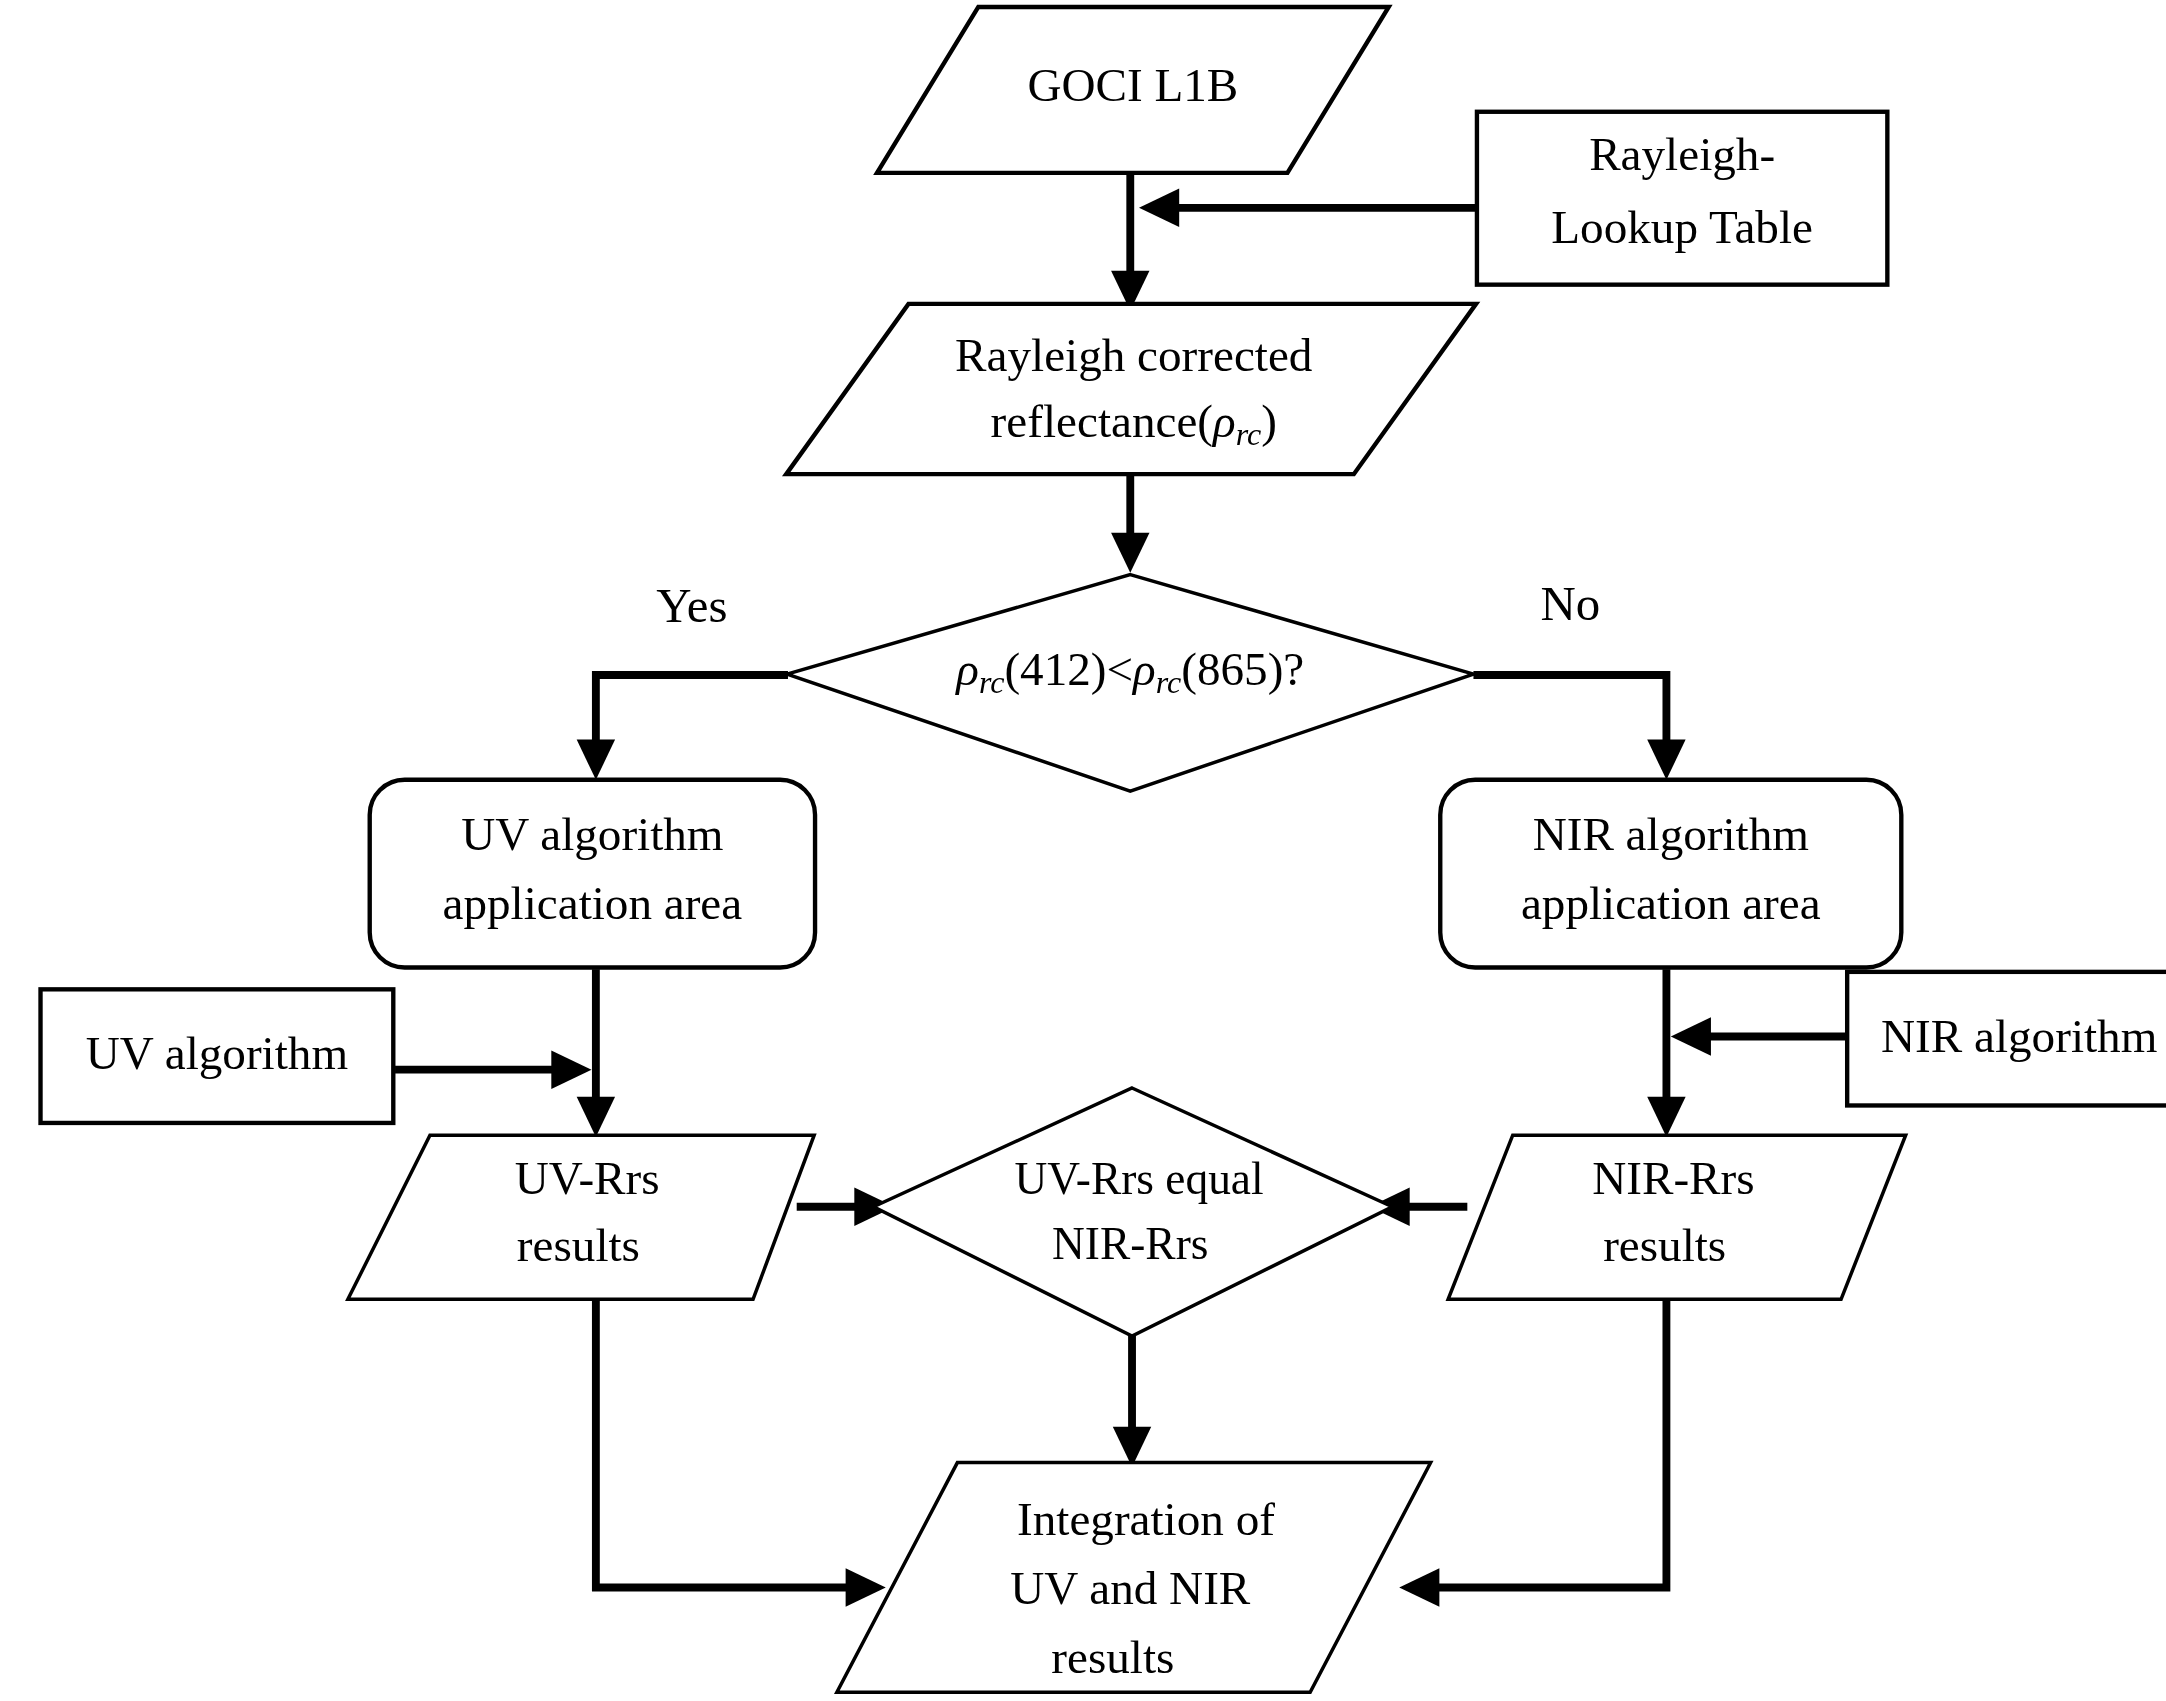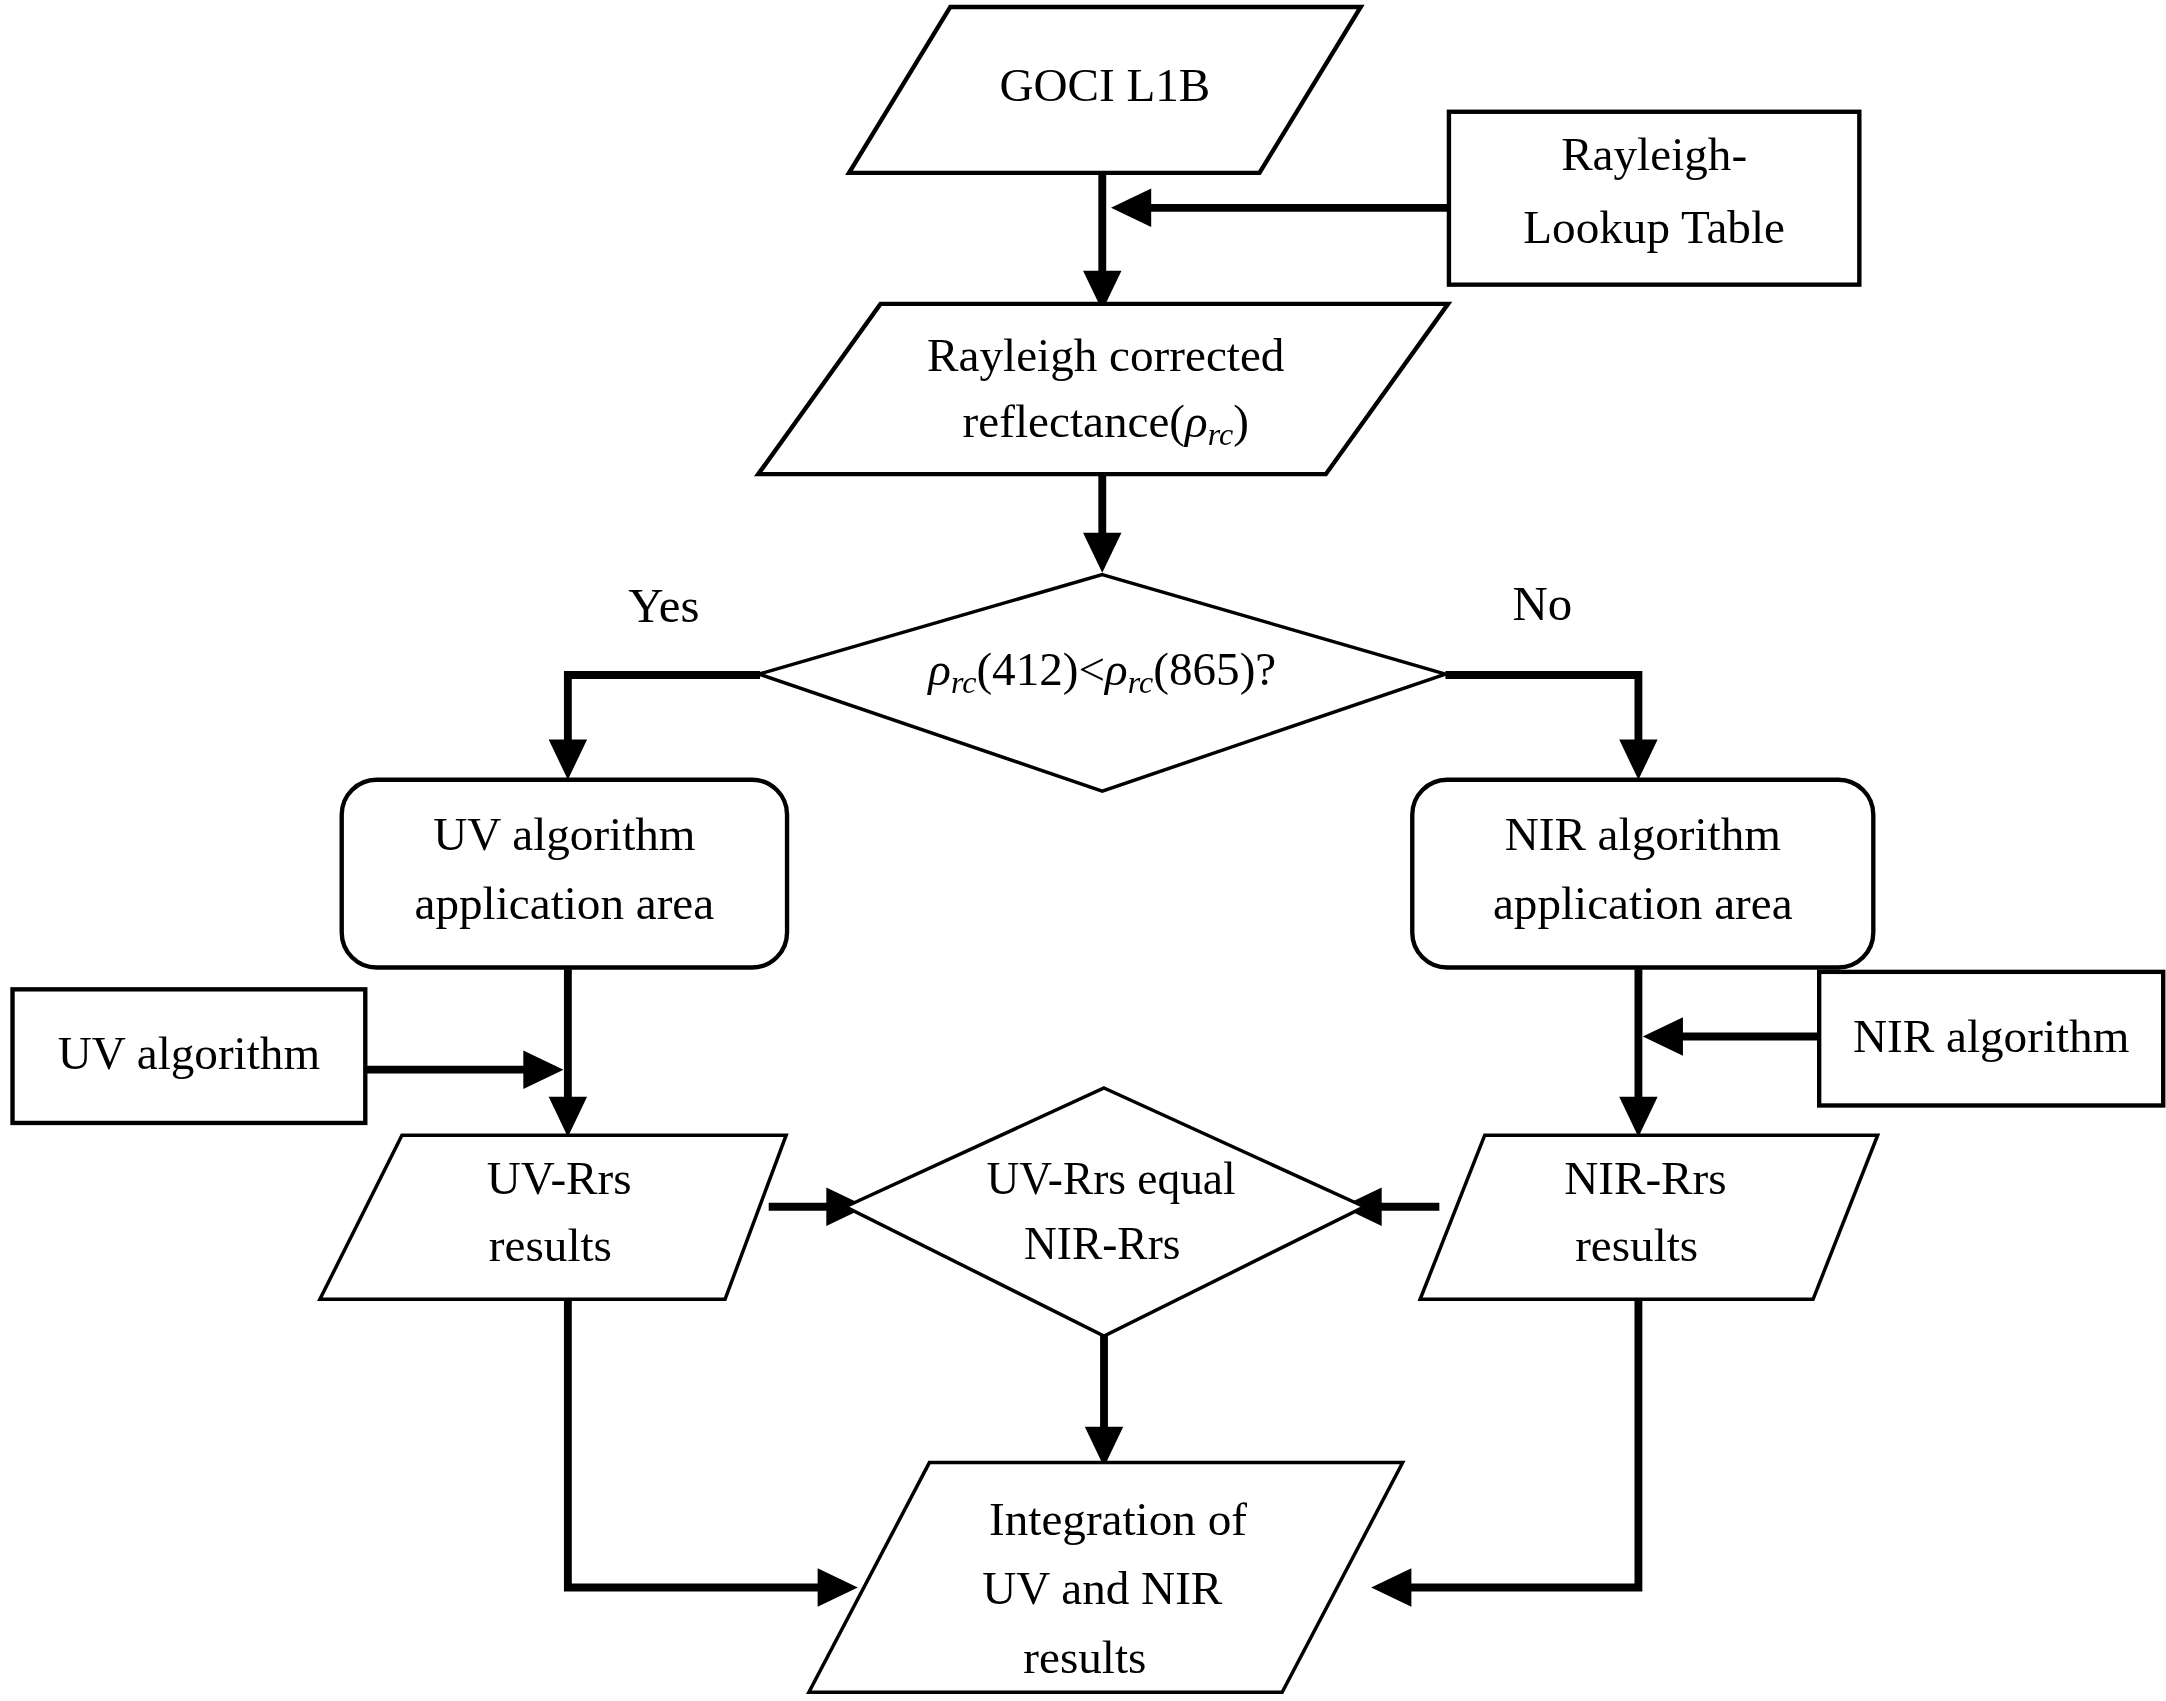--- a/index.html
+++ b/index.html
@@ -11,20 +11,21 @@
     width: 2167px;
     height: 1701px;
     font-family: "Liberation Serif", "DejaVu Serif", serif;
     overflow: hidden;
   }
   #flow-root {
     position: relative;
     width: 1747px;
     height: 1701px;
     background: #ffffff;
+    margin-left: 28px;
   }
   svg#flow-svg {
     display: block;
     width: 2167px;
     height: 1701px;
   }
   .shape-outline {
     fill: #ffffff;
     stroke: #000000;
     stroke-width: 5;

